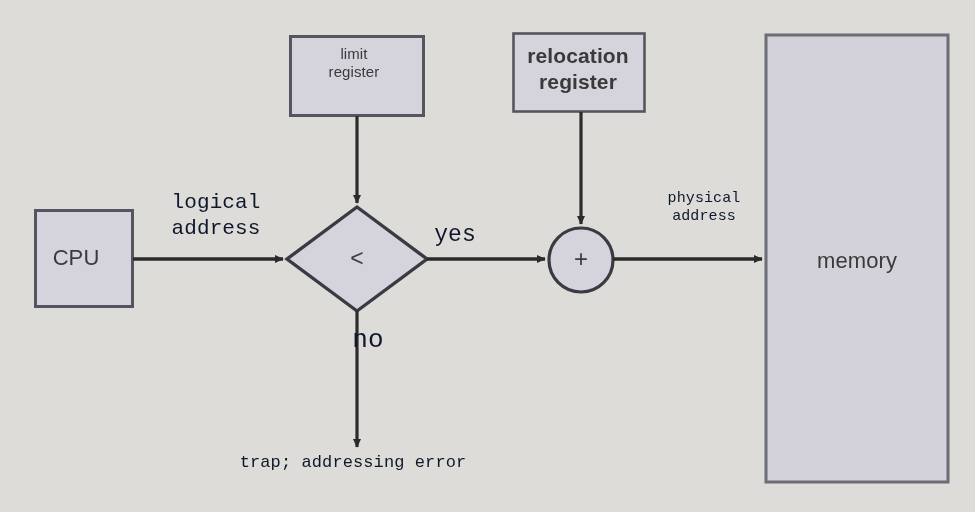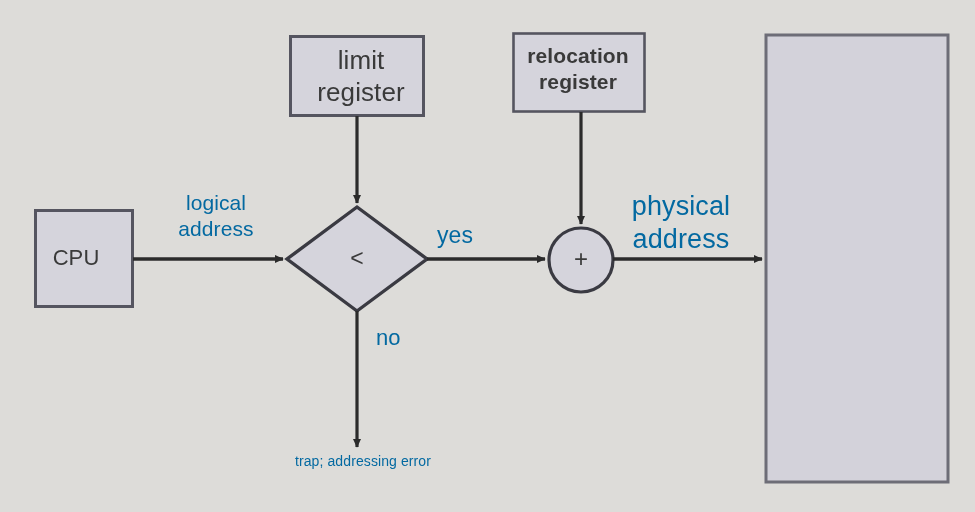--- a/index.html
+++ b/index.html
@@ -33,38 +33,37 @@
     font-family: "Liberation Sans", sans-serif;
     color: #3a3a3a;
     text-align: center;
     line-height: 1.22;
     white-space: pre-line;
     pointer-events: none;
     letter-spacing: 0.1px;
   }
   .edge-label {
     position: absolute;
-    font-family: Liberation Sans, sans-serif;
-    color: #0369a1;
+    font-family: Liberation Mono, monospace;
+    color: #0f172a;
     text-align: center;
     line-height: 1.22;
     white-space: pre-line;
     pointer-events: none;
     letter-spacing: 0.1px;
   }
 
   
   #label-cpu {
     left: 35px;  top: 245px; width: 82px;
     font-size: 22px;
   }
   #label-limit-register {
     left: 290px; top: 45px;  width: 128px;
-    font-size: 26px;
-    padding-left: 7px;
+    font-size: 15px;
   }
   #label-relocation-register {
     left: 511px; top: 43px;  width: 134px;
     font-size: 21px;
     font-weight: bold;
   }
   #label-memory {
     left: 765px; top: 248px; width: 184px;
     font-size: 22px;
   }
@@ -74,35 +73,35 @@
   }
   #label-circle-op {
     left: 549px; top: 244px; width: 64px;
     font-size: 24px;
   }
   #label-logical-address {
     left: 156px; top: 190px; width: 120px;
     font-size: 21px;
   }
   #label-physical-address {
-    left: 621px; top: 190px; width: 120px;
-    font-size: 27px;
+    left: 644px; top: 190px; width: 120px;
+    font-size: 15px;
   }
   #label-yes {
     left: 426px; top: 221px; width: 58px;
     font-size: 23px;
   }
   #label-no {
-    left: 376px; top: 325px; width: 40px;
-    font-size: 22px;
-    text-align: left;
+    left: 348px; top: 325px; width: 40px;
+    font-size: 26px;
+    text-align: center;
   }
   #label-trap {
-    left: 238px; top: 453px; width: 250px;
-    font-size: 14px;
+    left: 228px; top: 453px; width: 250px;
+    font-size: 17px;
   }
 </style>
 </head>
 <body>
 
 <div id="diagram-root">
 
   <svg id="diagram-svg" viewBox="0 0 975 512" xmlns="http://www.w3.org/2000/svg">
     <defs>
       <marker id="arrowhead" markerWidth="9" markerHeight="9" refX="8.2" refY="4.5" orient="auto" markerUnits="userSpaceOnUse">
@@ -140,20 +139,21 @@
   <div class="node-label" id="label-limit-register">limit
 register</div>
 
   <div class="node-label" id="label-relocation-register">relocation
 register</div>
 
   <div class="node-label" id="label-diamond-op">&lt;</div>
 
   <div class="node-label" id="label-circle-op">+</div>
 
+  <div class="node-label" id="label-memory">memory</div>
 
   <div class="edge-label" id="label-logical-address">logical
 address</div>
 
   <div class="edge-label" id="label-physical-address">physical
 address</div>
 
   <div class="edge-label" id="label-yes">yes</div>
 
   <div class="edge-label" id="label-no">no</div>

